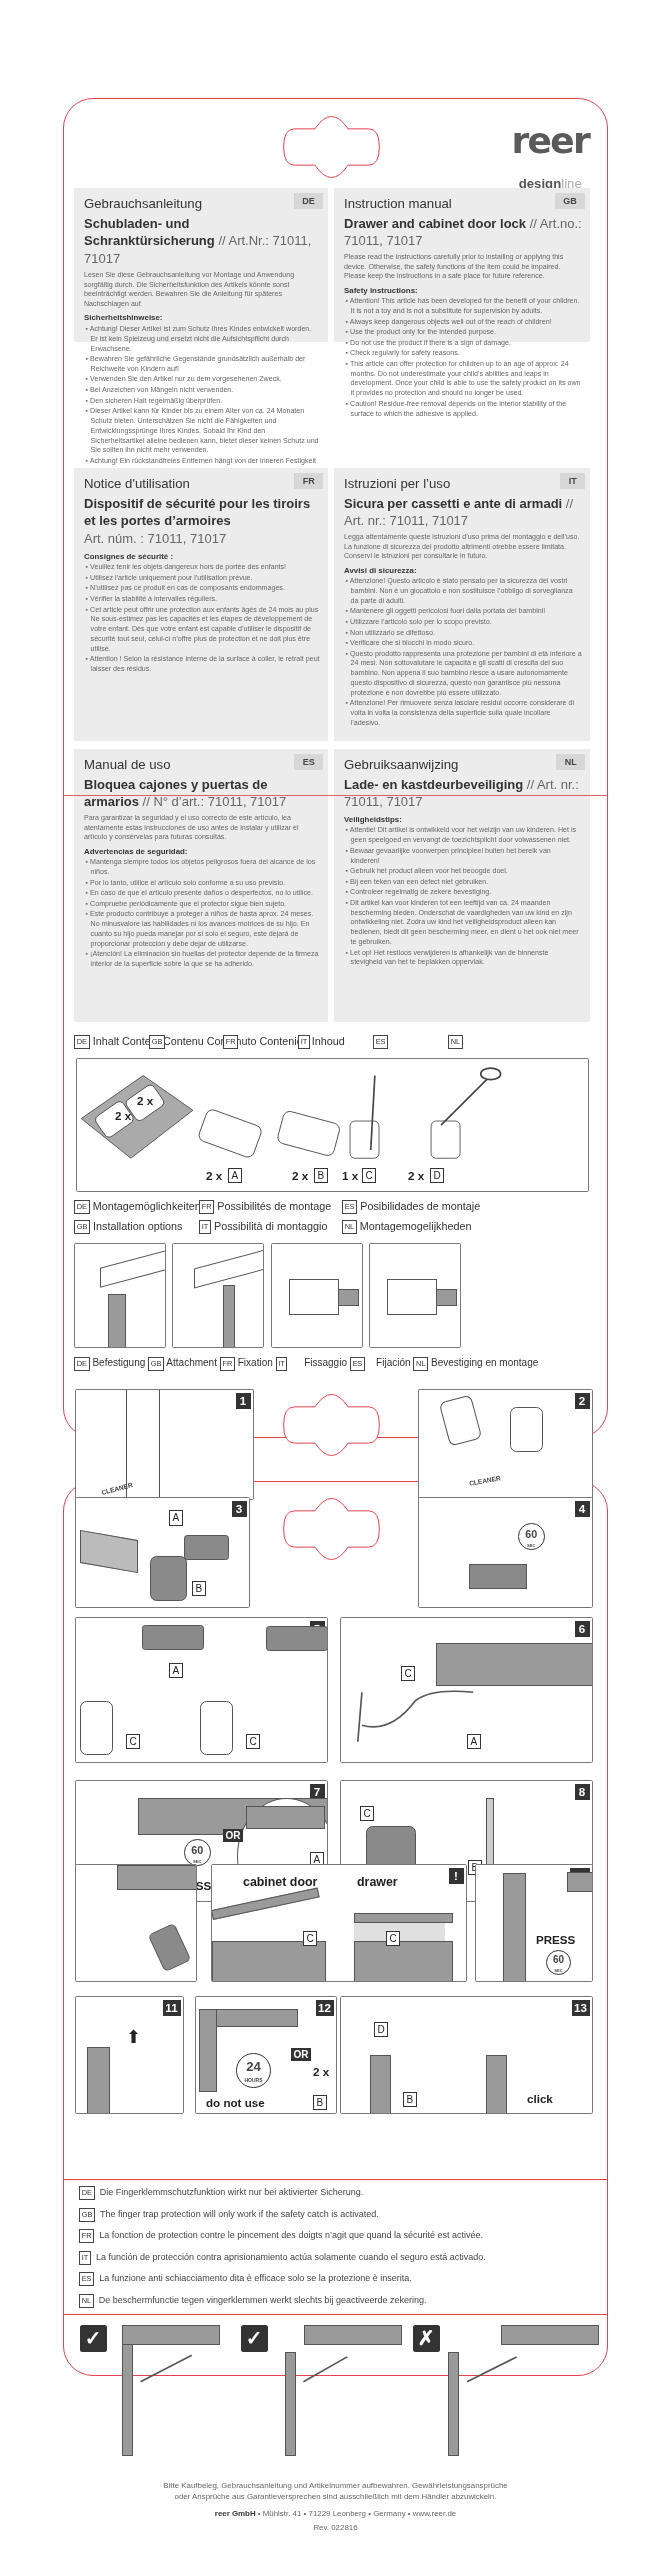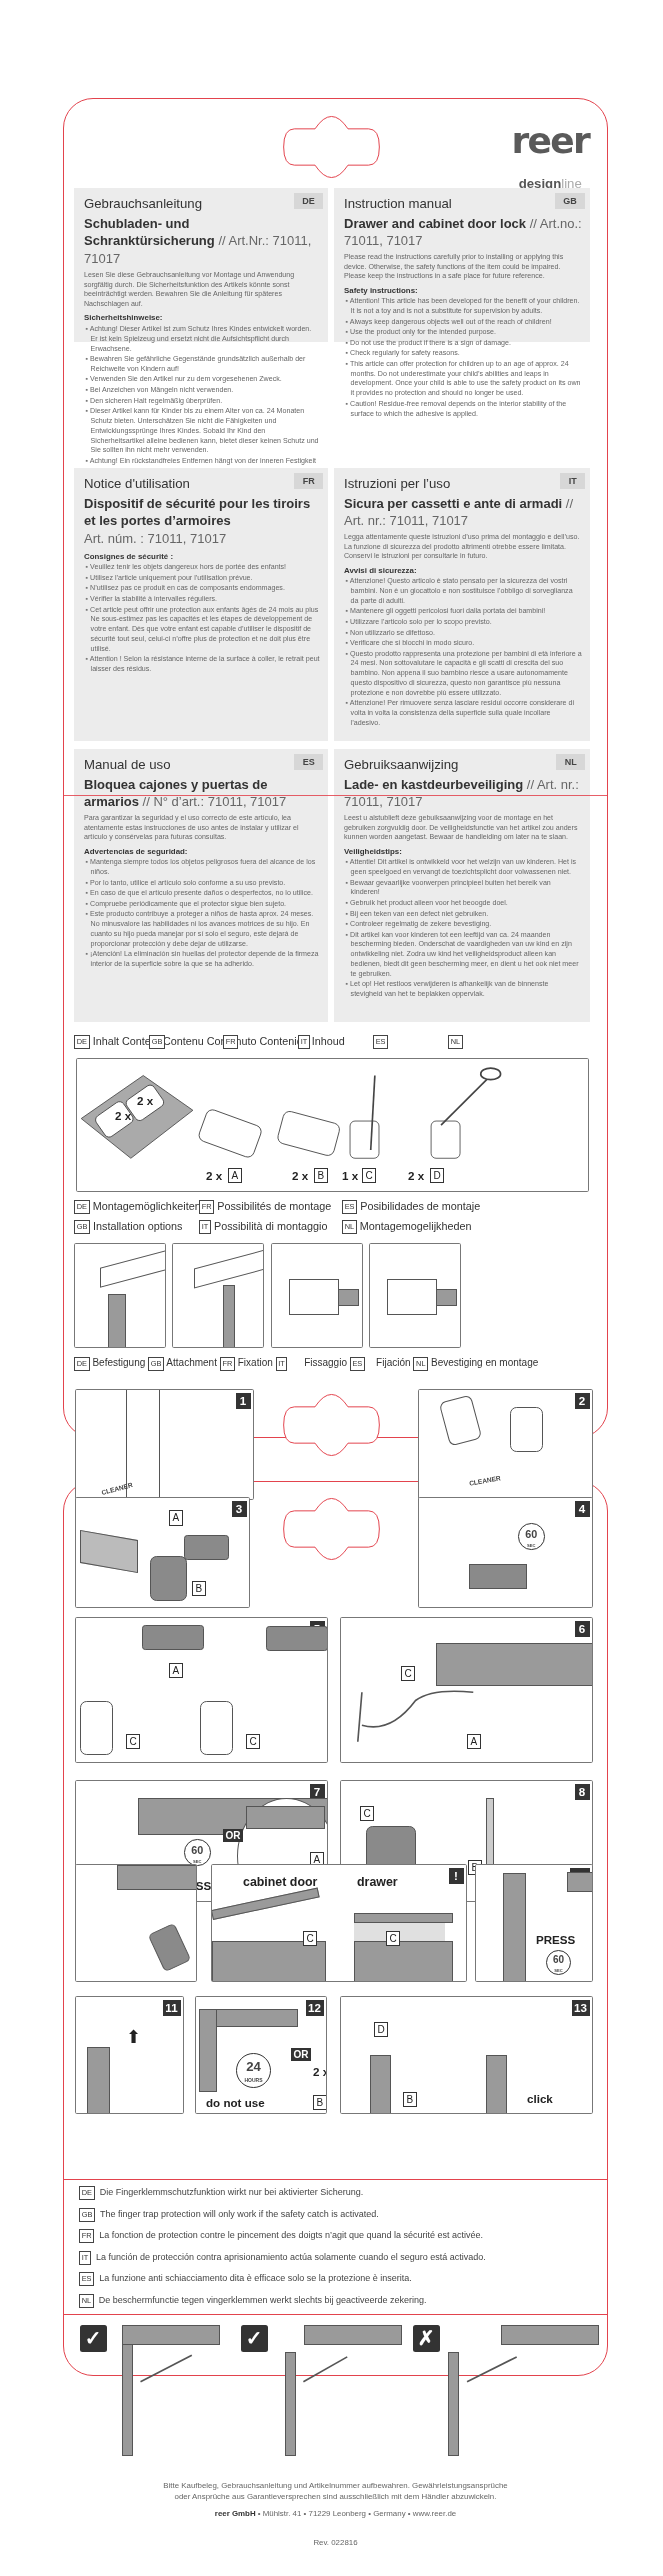--- a/index.html
+++ b/index.html
@@ -141,21 +141,20 @@
       <li>Compruebe periódicamente que el protector sigue bien sujeto.</li>
       <li>Este producto contribuye a proteger a niños de hasta aprox. 24 meses. No minusvalore las habilidades ni los avances motrices de su hijo. En cuanto su hijo pueda manejar por sí solo el seguro, este dejará de proporcionar protección y debe dejar de utilizarse.</li>
       <li>¡Atención! La eliminación sin huellas del protector depende de la firmeza interior de la superficie sobre la que se ha adherido.</li>
   </ul>
 </div>
 
 <div class="lang-box" style="left:334px;top:749px;width:256px;height:273px;">
   <span class="code">NL</span>
   <h2>Gebruiksaanwijzing</h2>
   <div class="prod"><span>Lade- en kastdeurbeveiliging</span> <span class="art">// Art. nr.: 71011, 71017</span></div>
-  <div class="intro">Leest u alstublieft deze gebuiksaanwijzing voor de montage en het gebruiken zorgvuldig door. De veiligheidsfunctie van het artikel zou anders kunnen worden aangetast. Bewaar de handleiding om later na te slaan.</div>
   <h3>Veiligheidstips:</h3>
   <ul>
     <li>Attentie! Dit artikel is ontwikkeld voor het welzijn van uw kinderen. Het is geen speelgoed en vervangt de toezichtsplicht door volwassenen niet.</li>
       <li>Bewaar gevaarlijke voorwerpen principieel buiten het bereik van kinderen!</li>
       <li>Gebruik het product alleen voor het beoogde doel.</li>
       <li>Bij een teken van een defect niet gebruiken.</li>
       <li>Controleer regelmatig de zekere bevestiging.</li>
       <li>Dit artikel kan voor kinderen tot een leeftijd van ca. 24 maanden bescherming bieden. Onderschat de vaardigheden van uw kind en zijn ontwikkeling niet. Zodra uw kind het veiligheidsproduct alleen kan bedienen, biedt dit geen bescherming meer, en dient u het ook niet meer te gebruiken.</li>
       <li>Let op! Het restloos verwijderen is afhankelijk van de binnenste stevigheid van het te beplakken oppervlak.</li>
   </ul>
@@ -323,21 +322,21 @@
   <div class="gray" style="left:91px;top:6.6px;width:27px;height:20.7px;"></div>
   <span class="txt" style="left:60px;top:68px;">PRESS</span>
   <div style="position:absolute;left:70px;top:85px;width:25px;height:25px;border:1.2px solid #333;border-radius:50%;text-align:center;font-size:10px;font-weight:bold;line-height:18px;"><span>60</span><div style="font-size:4.1px;line-height:3.3px;">SEC</div></div>
 </div>
 
 <div class="panel" style="left:75px;top:1996px;width:109px;height:118px;">
   <span class="stepnum" style="width:18px;">11</span>
   <div class="gray" style="left:10.8px;top:50px;width:23px;height:69px;"></div>
   <div style="position:absolute;left:50px;top:29px;font-size:18px;color:#222;">⬆</div>
 </div>
-<div class="panel" style="left:195px;top:1996px;width:132px;height:118px;">
+<div class="panel" style="left:195px;top:1996px;width:142px;height:118px;">
   <span class="stepnum" style="width:18px;">12</span>
   <div class="gray" style="left:2.5px;top:12.4px;width:99px;height:18px;"></div>
   <div class="gray" style="left:2.5px;top:12.4px;width:18px;height:83px;"></div>
   <div style="position:absolute;left:40px;top:56px;width:35px;height:35px;border:1.2px solid #333;border-radius:50%;text-align:center;font-size:13.2px;font-weight:bold;line-height:25px;"><span>24</span><div style="font-size:5px;line-height:3.3px;">HOURS</div></div>
   <span class="txt" style="left:10px;top:99px;">do not use</span>
   <span style="position:absolute;left:95px;top:51px;background:#333;color:#fff;font-weight:bold;font-size:10px;padding:0.8px 2.5px;">OR</span>
   <span class="txt" style="left:117px;top:68px;">2 x</span>
   <span class="lbl" style="left:117px;top:98px;">B</span>
 </div>
 <div class="panel" style="left:340px;top:1996px;width:253px;height:118px;">
@@ -375,15 +374,15 @@
 <svg style="position:absolute;left:0;top:0;" width="663" height="2576" viewBox="0 0 802 3114">
   <line x1="170" y1="2880" x2="232" y2="2848" stroke="#555" stroke-width="2"></line>
   <line x1="367" y1="2880" x2="420" y2="2850" stroke="#555" stroke-width="2"></line>
   <line x1="565" y1="2880" x2="625" y2="2850" stroke="#555" stroke-width="2"></line>
 </svg>
 
 <div class="footer" style="top:2480px;">
   <div>Bitte Kaufbeleg, Gebrauchsanleitung und Artikelnummer aufbewahren. Gewährleistungsansprüche</div>
   <div>oder Ansprüche aus Garantieversprechen sind ausschließlich mit dem Händler abzuwickeln.</div>
   <div style="margin-top:5px;"><b style="color:#333;">reer GmbH</b><span> • Mühlstr. 41 • 71229 Leonberg • Germany • www.reer.de</span></div>
-  <div style="margin-top:18px;">Rev. 022816</div>
+  <div style="margin-top:3px;">Rev. 022816</div>
 </div>
 
 
 </body></html>

